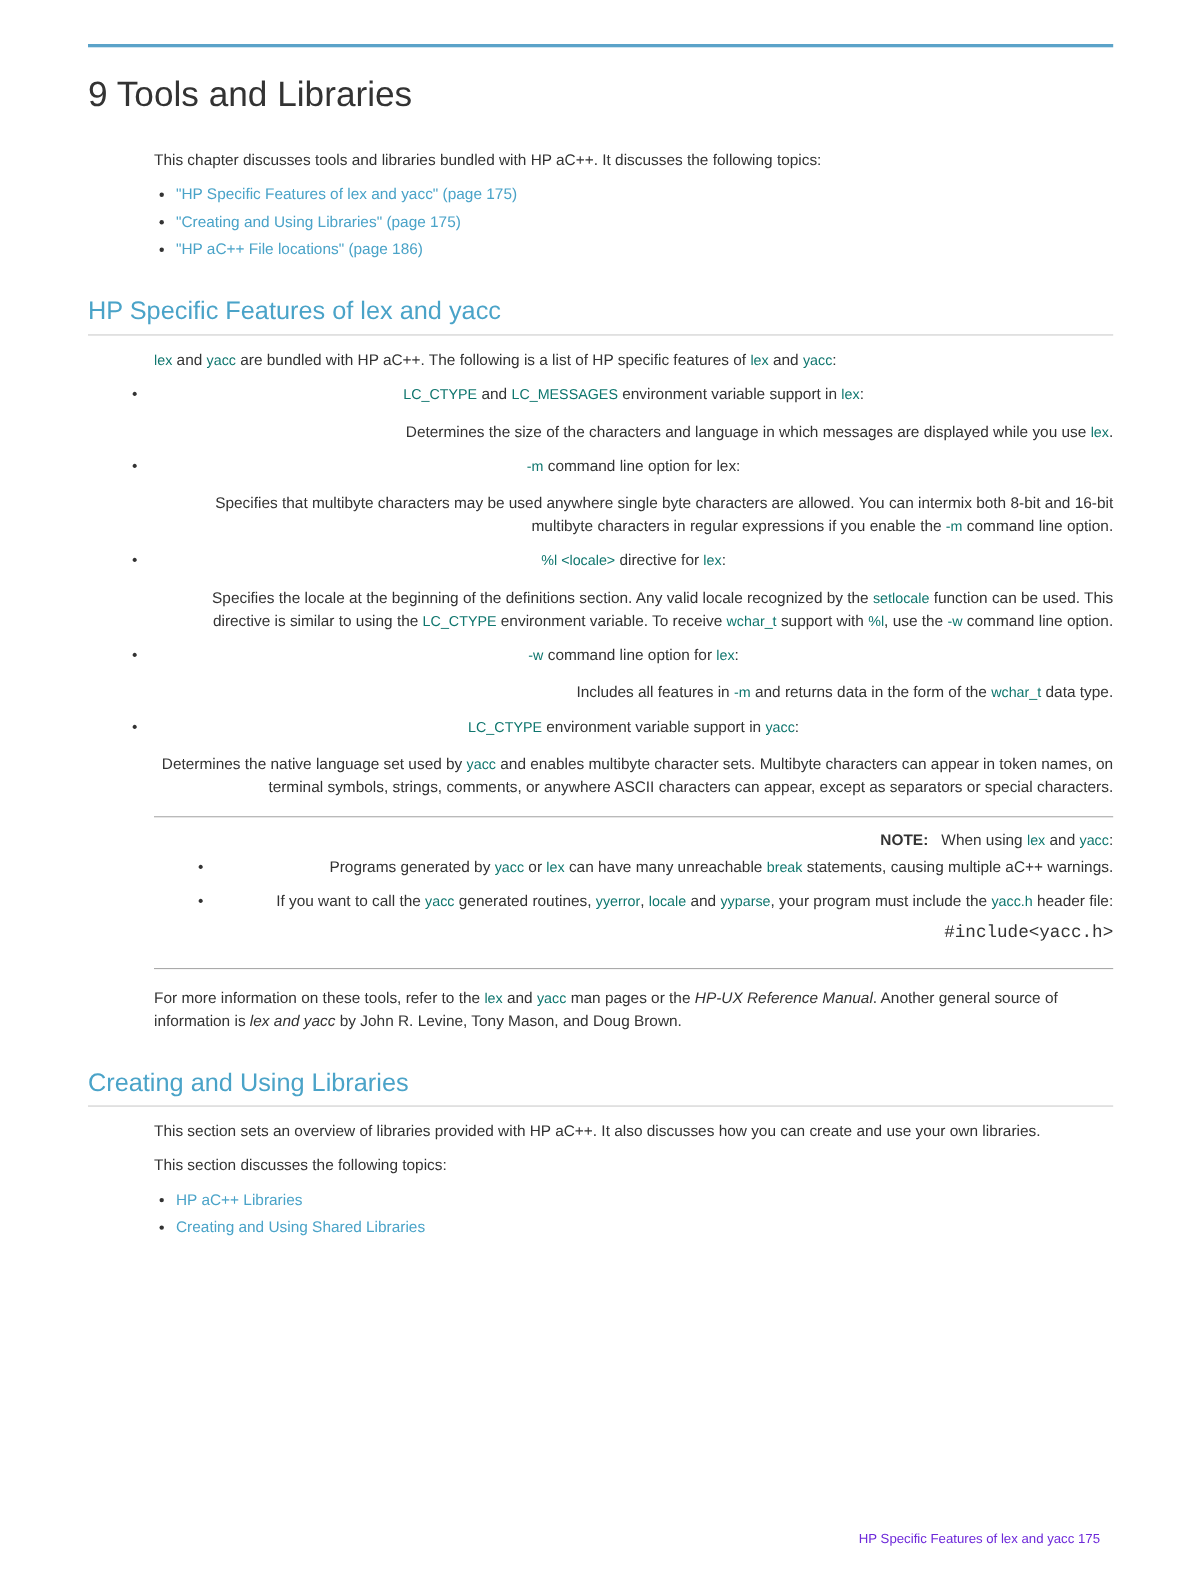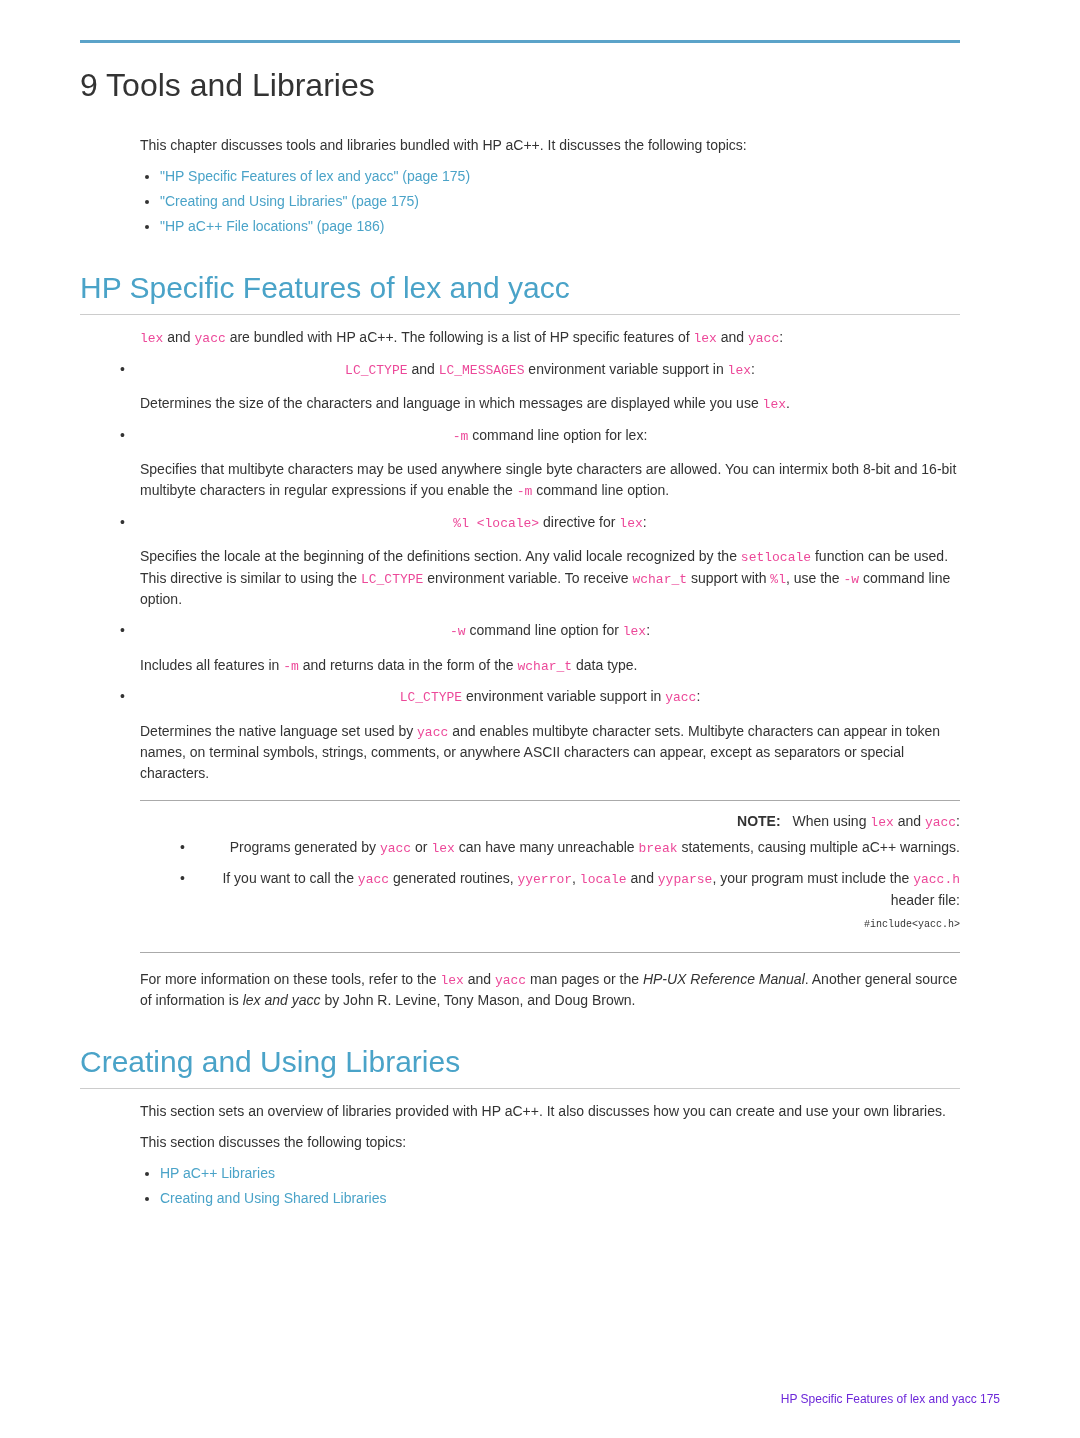--- a/index.html
+++ b/index.html
@@ -9,42 +9,42 @@
       font-family: Arial, Helvetica, sans-serif;
       font-size: 14px;
       color: #333;
       line-height: 1.5;
     }
 
     .page {
       width: 1080px;
       min-height: 1438px;
       background: #fff;
-      padding: 40px 120px 60px 80px;
+      padding: 40px 68px 60px 80px;
       position: relative;
     }
 
     
     .top-border {
       border-top: 3px solid #5ba3c9;
       margin-bottom: 18px;
     }
 
     
     .chapter-title {
       font-size: 32px;
       font-weight: normal;
       color: #333;
       margin-bottom: 18px;
       padding-bottom: 8px;
     }
 
     
     .section-heading {
-      font-size: 30px;
+      font-size: 23px;
       font-weight: normal;
       color: #4aa3c8;
       margin-top: 28px;
       margin-bottom: 12px;
       padding-bottom: 4px;
       border-bottom: 1px solid #ccc;
     }
 
     
     .intro-text {
@@ -72,23 +72,23 @@
     }
 
     
     .body-text {
       margin-left: 60px;
       margin-bottom: 10px;
     }
 
     
     code, .mono {
-      font-family: Liberation Mono, monospace;
+      font-family: Liberation Sans, sans-serif;
       font-size: 13px;
-      color: #ec4899;
+      color: #0f766e;
     }
 
     
     .feature-list {
       margin-left: 60px;
       list-style: none;
       margin-bottom: 10px;
     }
 
     .feature-list > li {
@@ -105,20 +105,21 @@
 
     .feature-item-title {
       margin-bottom: 4px;
       text-align: center;
     }
 
     .feature-item-body {
       margin-left: 0px;
       margin-top: 13px;
       color: #333;
+      text-align: right;
     }
 
     
     .note-box {
       border-top: 1px solid #aaa;
       border-bottom: 1px solid #aaa;
       padding: 10px 0;
       margin: 16px 0;
       margin-left: 60px;
       text-align: right;
@@ -130,21 +131,21 @@
       margin-right: 8px;
     }
 
     .note-content {
       margin-top: 4px;
     }
 
     
     .code-block {
       font-family: 'Courier New', Courier, monospace;
-      font-size: 10px;
+      font-size: 16px;
       margin-left: 80px;
       margin-top: 6px;
       margin-bottom: 6px;
       color: #333;
     }
 
     
     .page-footer {
       position: absolute;
       bottom: 30px;

